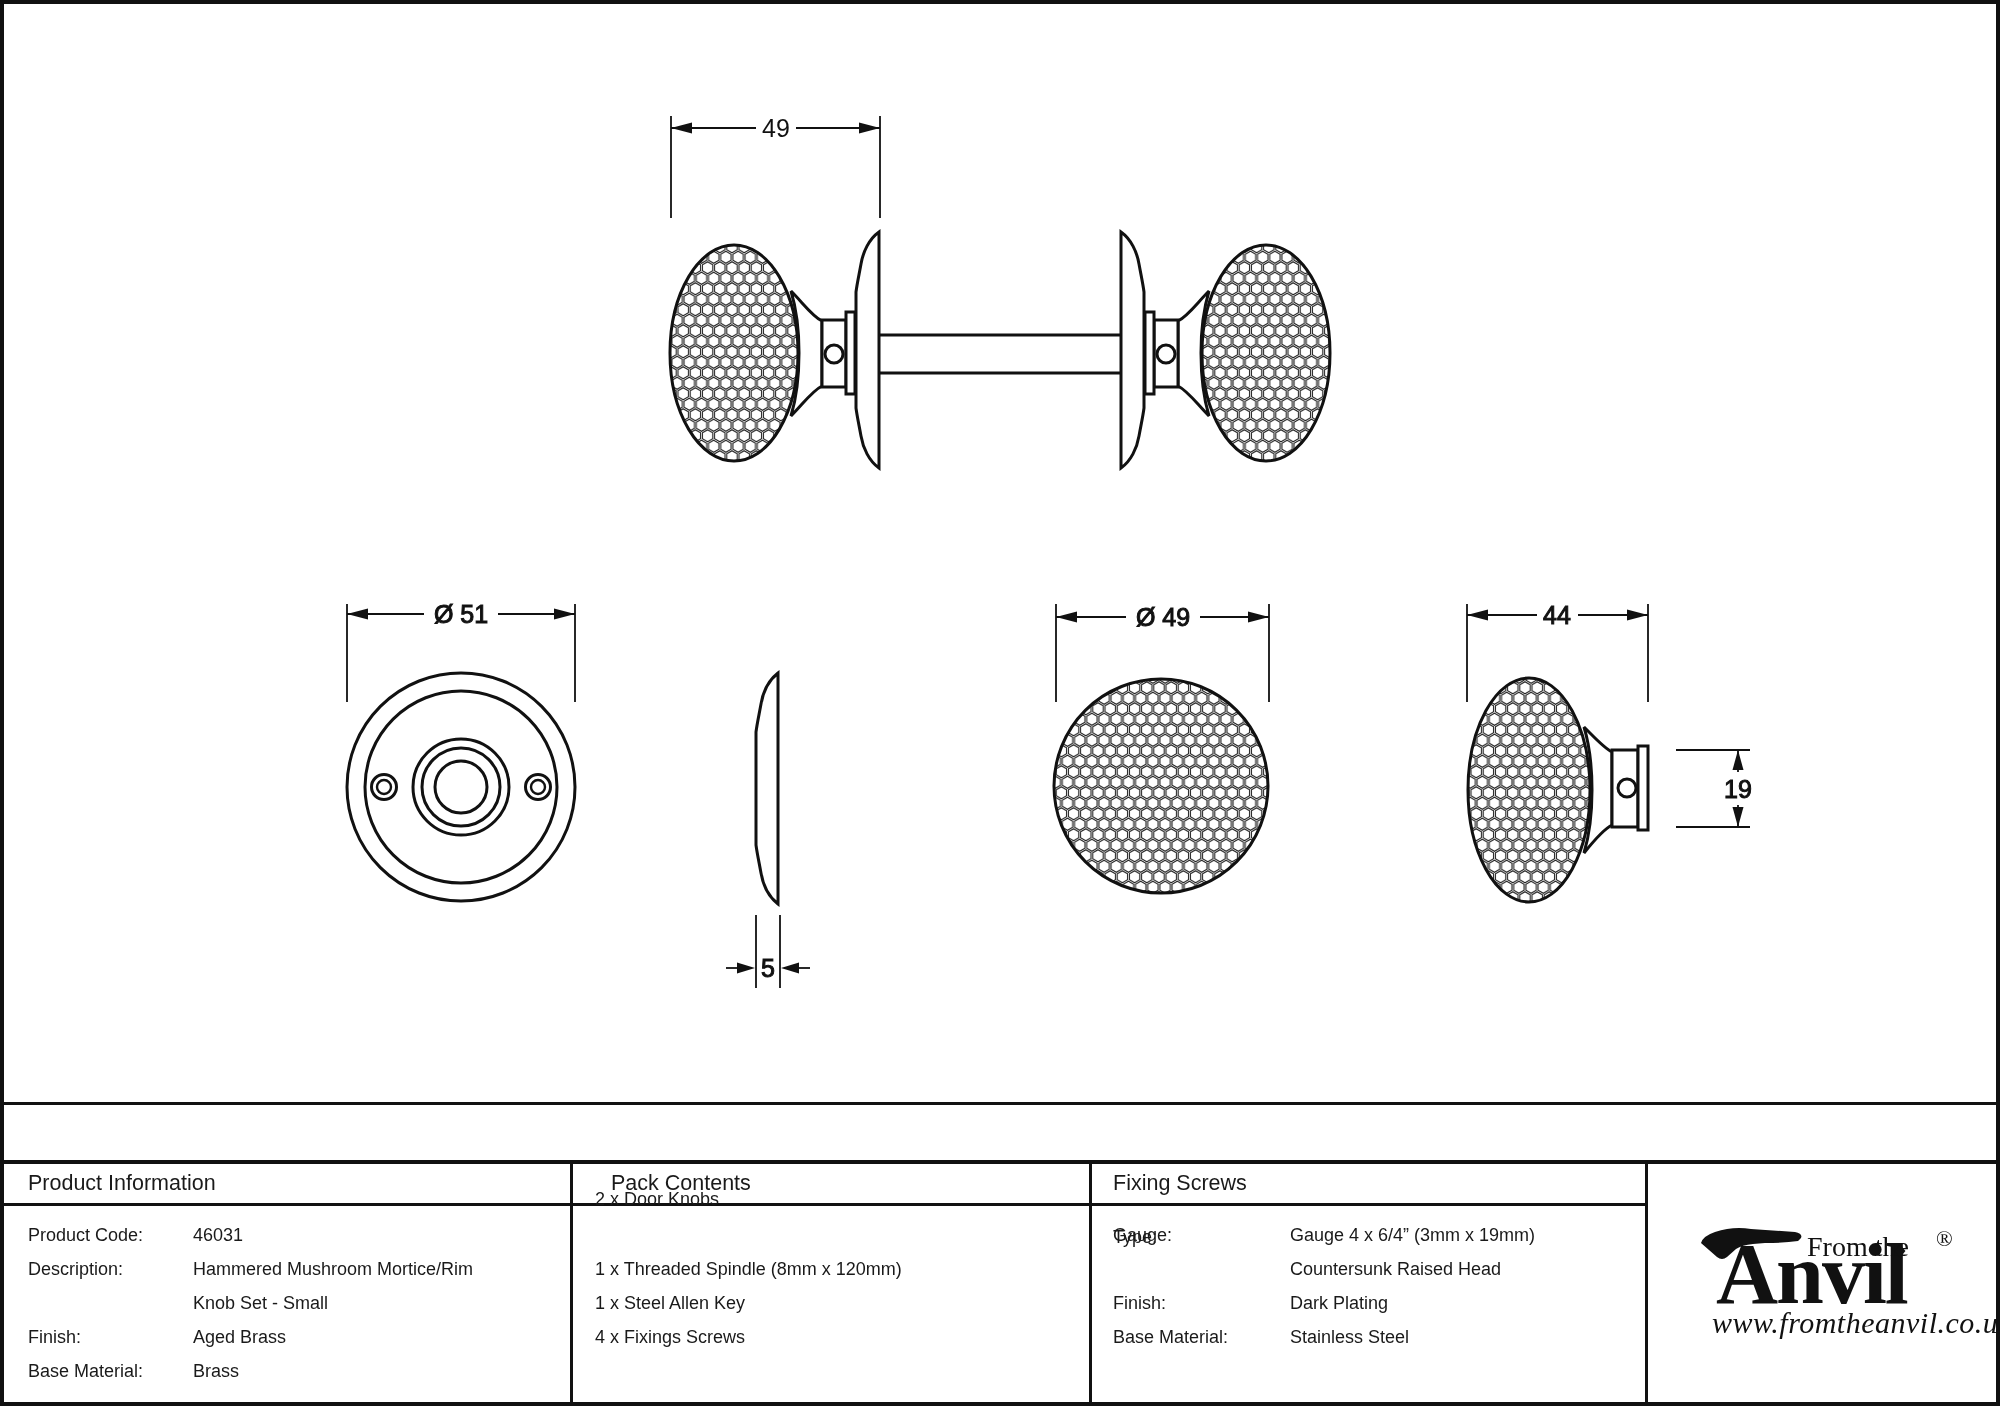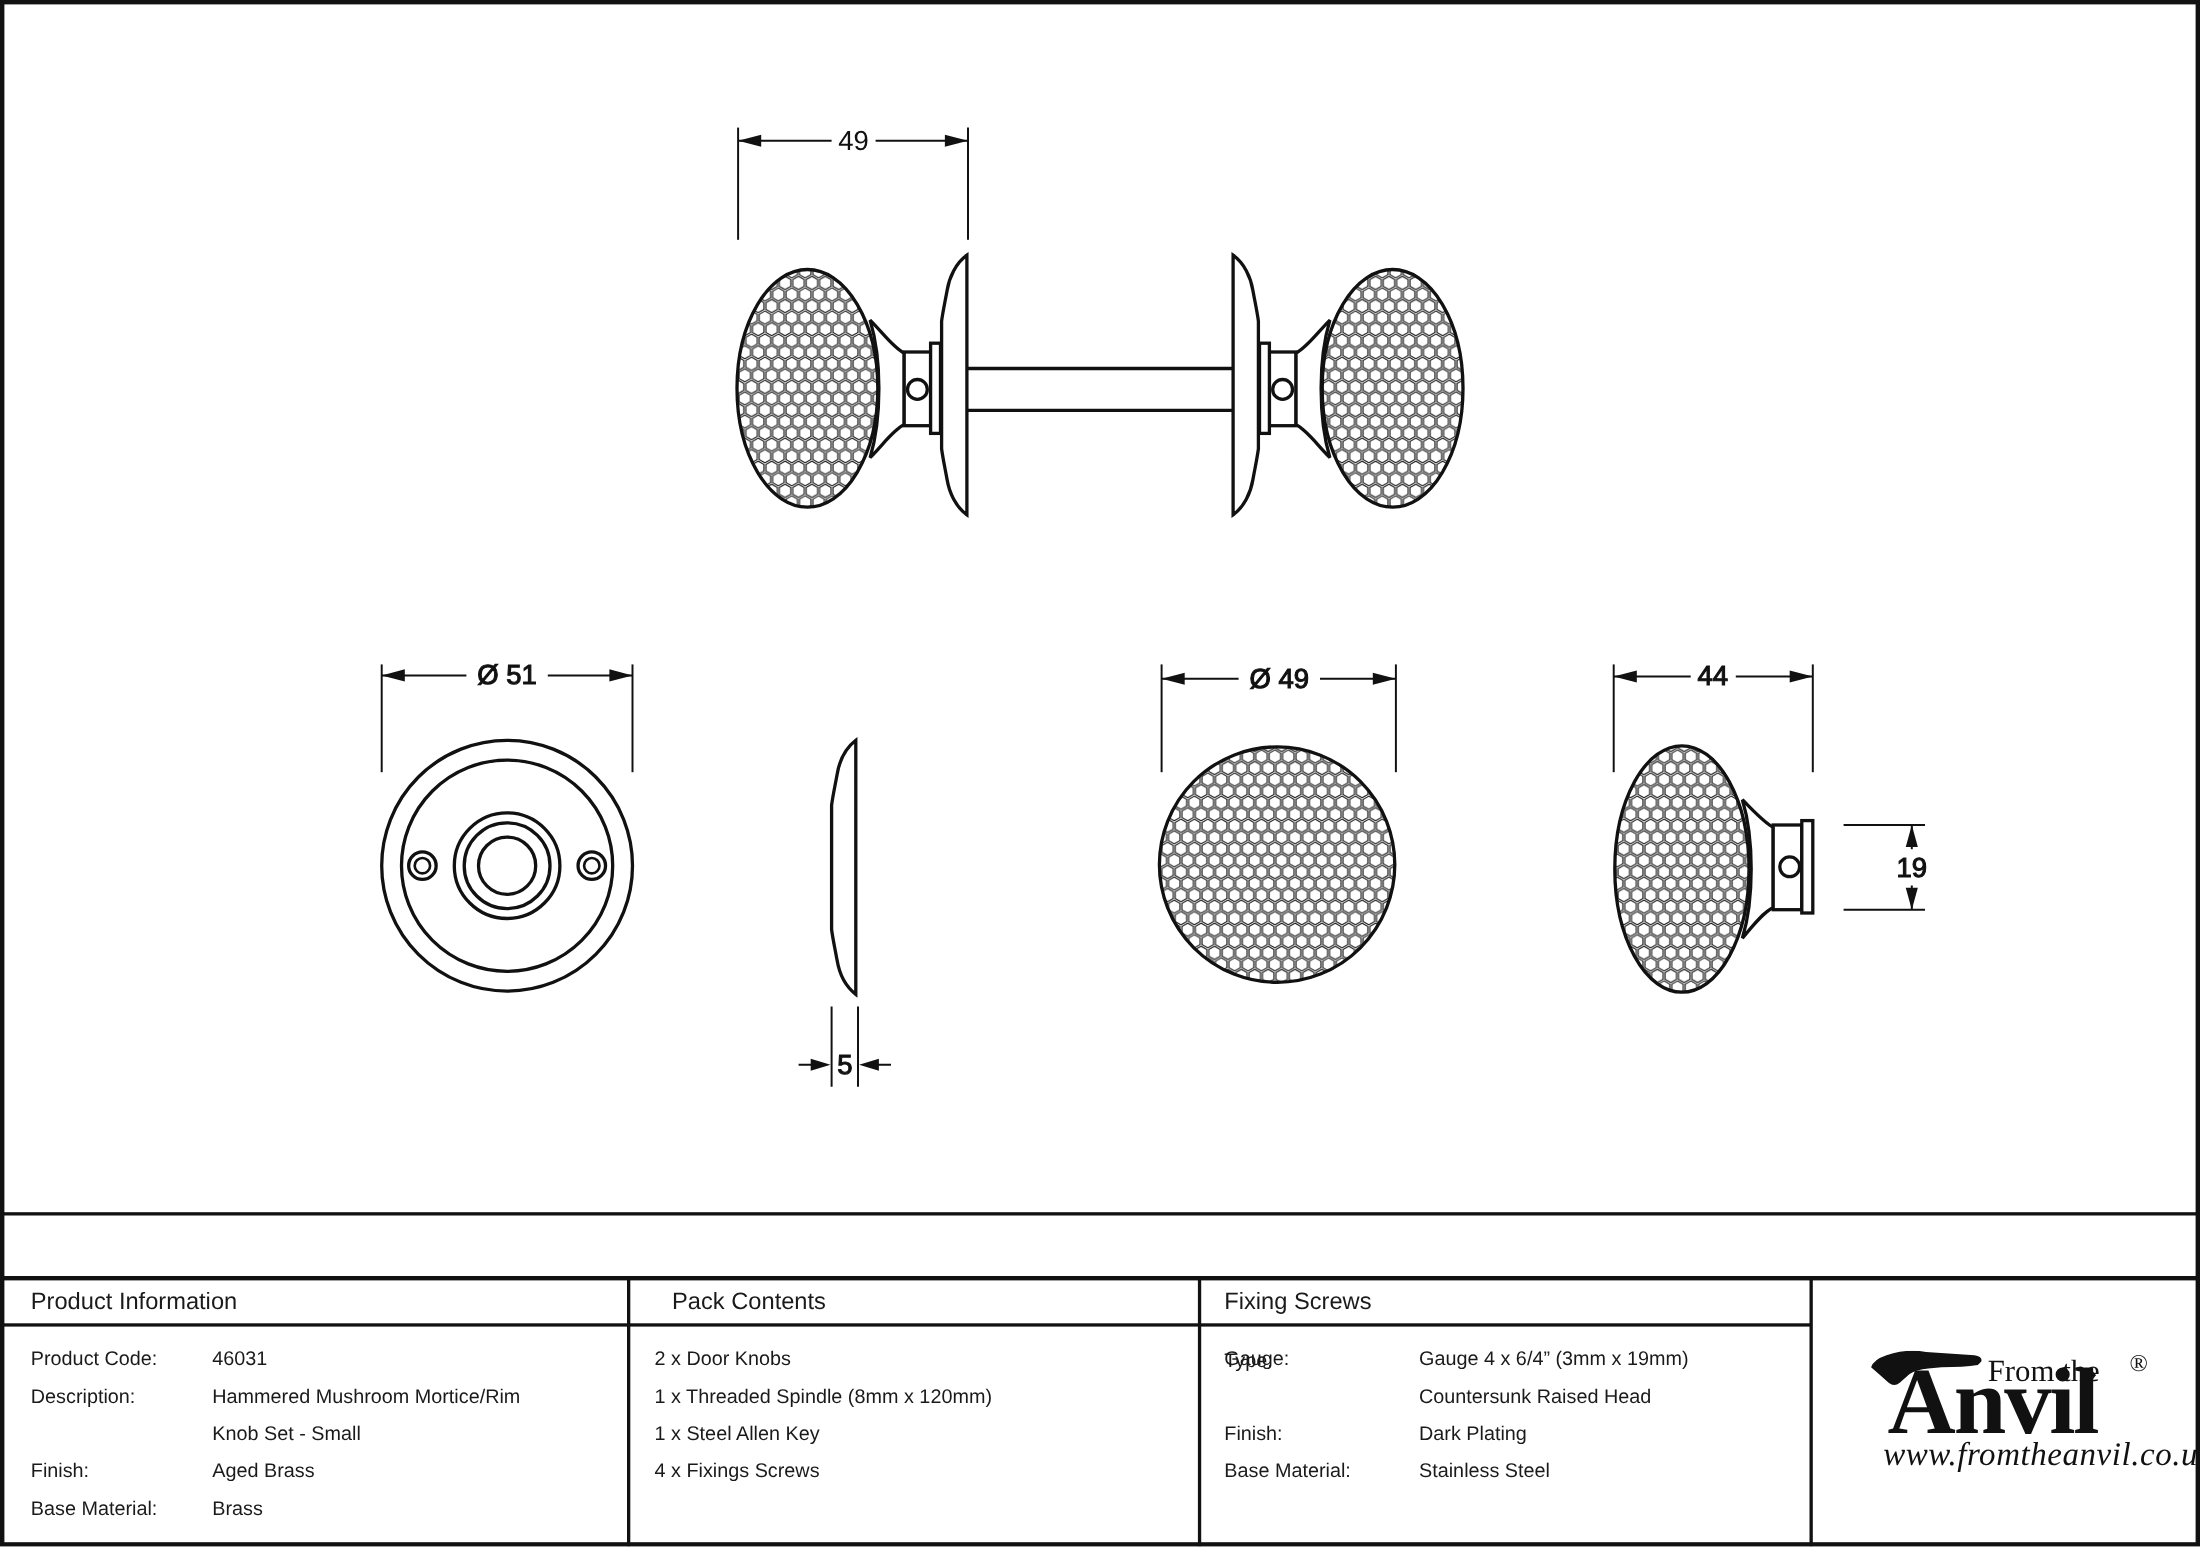--- a/index.html
+++ b/index.html
@@ -173,21 +173,21 @@
   <div class="txt" style="left:28px;top:1222px;">Product Code:</div>
   <div class="txt" style="left:193px;top:1222px;">46031</div>
   <div class="txt" style="left:28px;top:1256px;">Description:</div>
   <div class="txt" style="left:193px;top:1256px;">Hammered Mushroom Mortice/Rim</div>
   <div class="txt" style="left:193px;top:1290px;">Knob Set - Small</div>
   <div class="txt" style="left:28px;top:1324px;">Finish:</div>
   <div class="txt" style="left:193px;top:1324px;">Aged Brass</div>
   <div class="txt" style="left:28px;top:1358px;">Base Material:</div>
   <div class="txt" style="left:193px;top:1358px;">Brass</div>
 
-  <div class="txt" style="left:595px;top:1222px;">2 x Door Knobs</div>
+  <div class="txt" style="left:595px;top:1186px;">2 x Door Knobs</div>
   <div class="txt" style="left:595px;top:1256px;">1 x Threaded Spindle (8mm x 120mm)</div>
   <div class="txt" style="left:595px;top:1290px;">1 x Steel Allen Key</div>
   <div class="txt" style="left:595px;top:1324px;text-align:right;">4 x Fixings Screws</div>
 
   <div class="txt" style="left:1113px;top:1222px;">Gauge:</div>
   <div class="txt" style="left:1290px;top:1222px;">Gauge 4 x 6/4” (3mm x 19mm)</div>
   <div class="txt" style="left:1113px;top:1224px;">Type:</div>
   <div class="txt" style="left:1290px;top:1256px;">Countersunk Raised Head</div>
   <div class="txt" style="left:1113px;top:1290px;">Finish:</div>
   <div class="txt" style="left:1290px;top:1290px;">Dark Plating</div>

